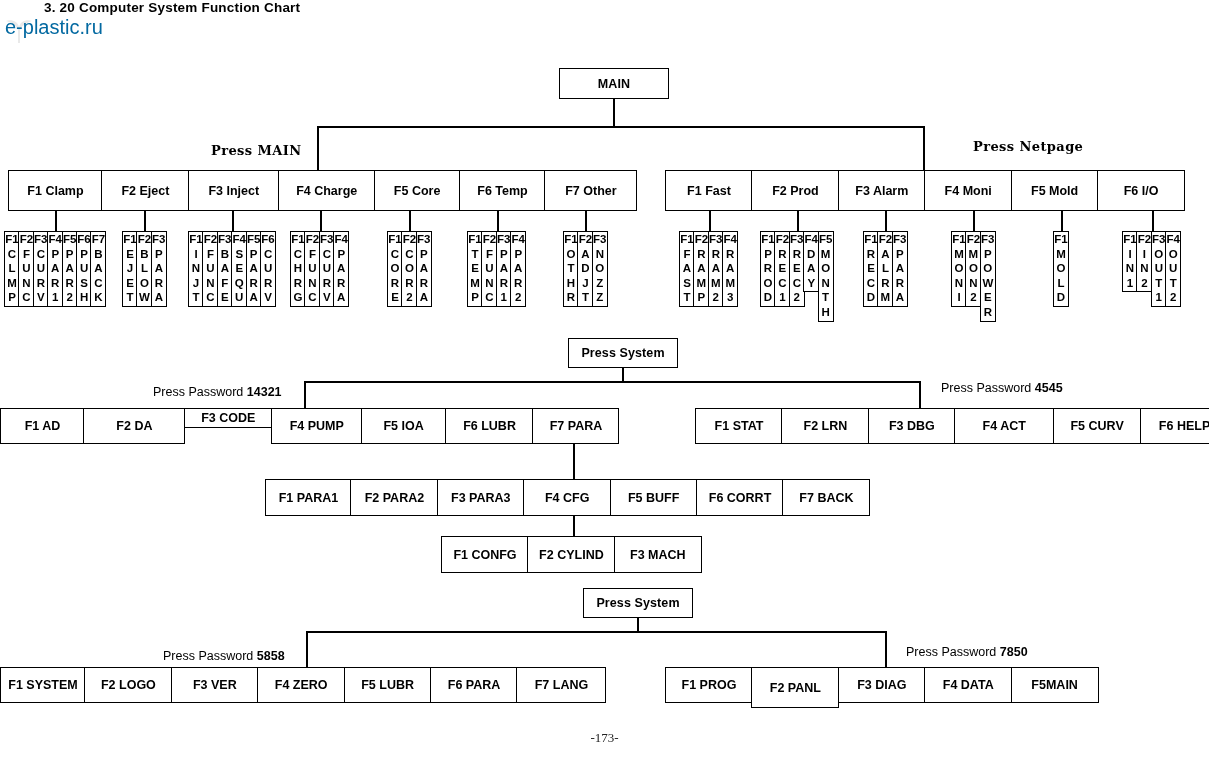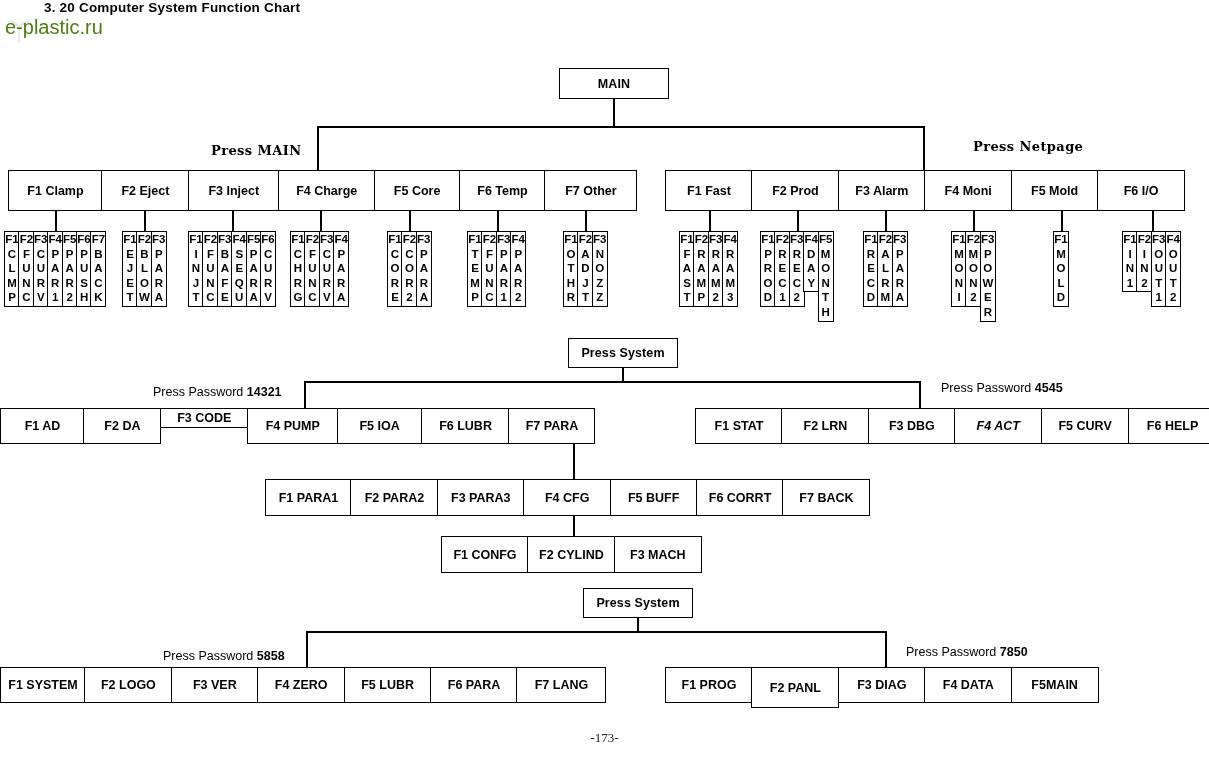--- a/index.html
+++ b/index.html
@@ -8,21 +8,21 @@
     font-family:"Liberation Sans", sans-serif;color:#000;
   }
   .abs{position:absolute;}
 
   
   #page-title{
     left:44px;top:0px;font-size:13.5px;font-weight:bold;letter-spacing:.2px;
     white-space:nowrap;
   }
   #watermark{
-    left:5px;top:16px;font-size:20px;color:#4d7c0f;white-space:nowrap;
+    left:5px;top:16px;font-size:20px;color:#0369a1;white-space:nowrap;
     font-family:"Liberation Sans", sans-serif;
   }
   #watermark-mark{
     left:4px;top:18px;width:30px;height:28px;color:#e8e8e8;
   }
   #page-number{
     left:0;top:730px;width:1209px;text-align:center;font-size:13px;
     font-family:"Liberation Serif", serif;color:#222;
   }
 
@@ -576,33 +576,33 @@
   <span>Press Password</span>
   <b>14321</b>
 </div>
 <div class="cap-pw" style="left:941px;top:381px;">
   <span>Press Password</span>
   <b>4545</b>
 </div>
 
 <div class="row-strip" style="left:0px;top:408px;height:36px;">
   <div class="cell" style="width:85px;height:36px;">F1 AD</div>
-  <div class="cell" style="width:78px;height:36px;">F2 DA</div>
+  <div class="cell" style="width:102px;height:36px;">F2 DA</div>
   <div class="cell" style="width:89px;height:20px;">F3 CODE</div>
   <div class="cell" style="width:91px;height:36px;">F4 PUMP</div>
   <div class="cell" style="width:86px;height:36px;">F5 IOA</div>
   <div class="cell" style="width:89px;height:36px;">F6 LUBR</div>
   <div class="cell" style="width:87px;height:36px;">F7 PARA</div>
 </div>
 
 <div class="row-strip" style="left:664px;top:408px;height:36px;margin-left:31px;">
   <div class="cell" style="width:88px;height:36px;">F1 STAT</div>
   <div class="cell" style="width:88px;height:36px;">F2 LRN</div>
   <div class="cell" style="width:88px;height:36px;">F3 DBG</div>
-  <div class="cell" style="width:88px;height:36px;font-style:italic;">F4 ACT</div>
+  <div class="cell" style="width:100px;height:36px;">F4 ACT</div>
   <div class="cell" style="width:89px;height:36px;">F5 CURV</div>
   <div class="cell" style="width:89px;height:36px;">F6 HELP</div>
 </div>
 
 <div class="ln lnv" style="left:573px;top:444px;height:35px;"></div>
 <div class="row-strip" style="left:265px;top:479px;height:37px;">
   <div class="cell" style="width:87px;height:37px;">F1 PARA1</div>
   <div class="cell" style="width:88px;height:37px;">F2 PARA2</div>
   <div class="cell" style="width:88px;height:37px;">F3 PARA3</div>
   <div class="cell" style="width:88px;height:37px;">F4 CFG</div>

